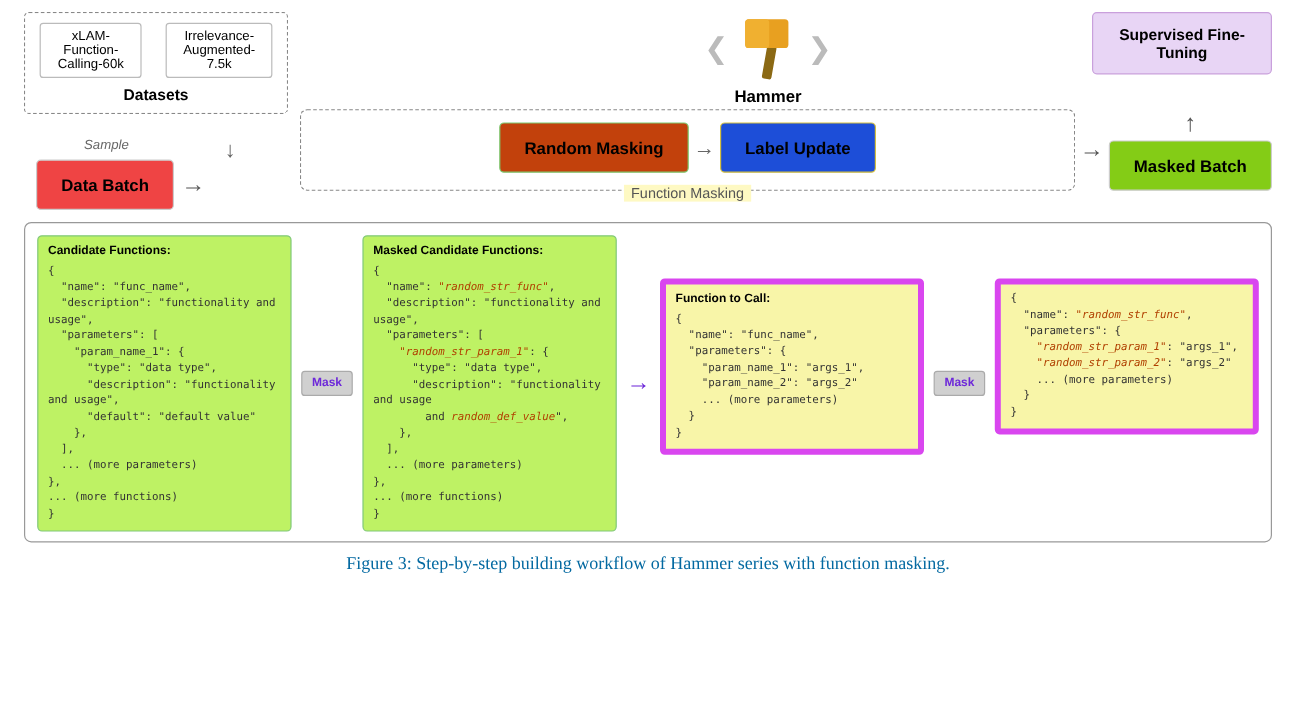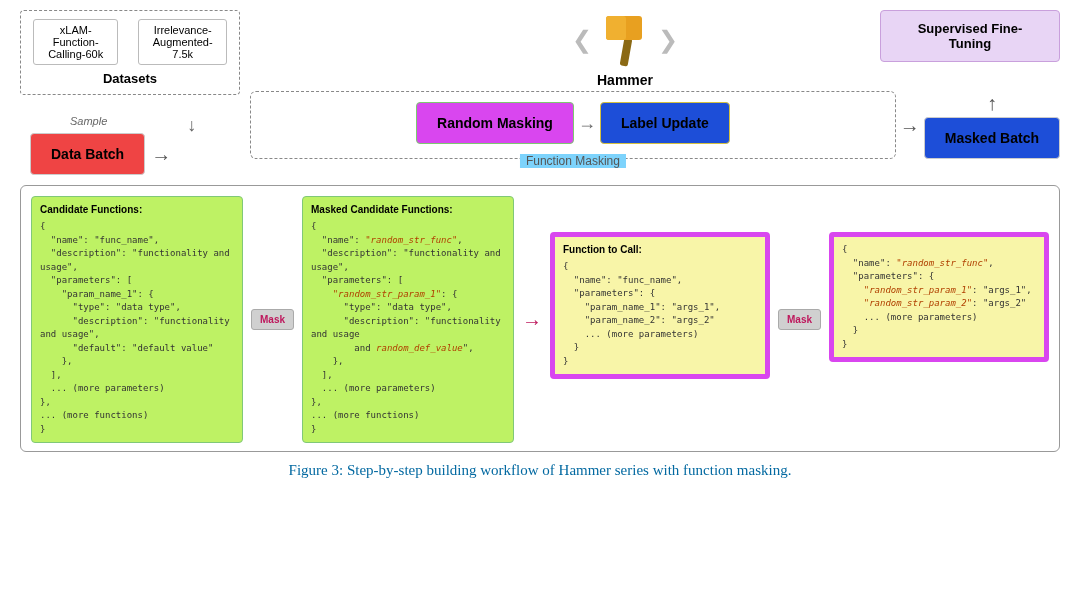--- a/index.html
+++ b/index.html
@@ -56,40 +56,40 @@
     }
 
     .sft-box {
       background: #e8d5f5;
       border: 1.5px solid #c9a0dc;
       border-radius: 4px;
       padding: 10px 16px;
       text-align: center;
       font-weight: bold;
       font-size: 13px;
-      width: 180px;
+      width: 150px;
     }
 
     .function-masking-border {
       border: 1.5px dashed #888;
       border-radius: 6px;
       padding: 10px 8px 14px 8px;
       display: flex;
       align-items: center;
       justify-content: center;
       gap: 0;
       position: relative;
     }
 
     .fm-label {
       position: absolute;
       bottom: -10px;
       left: 50%;
       transform: translateX(-50%);
-      background: #7dd3fc;
+      background: #fef9c3;
       padding: 0 6px;
       font-size: 12px;
       color: #555;
     }
 
     .pipeline-row {
       display: flex;
       align-items: center;
       gap: 0;
     }
@@ -101,29 +101,29 @@
       font-size: 14px;
       text-align: center;
       white-space: nowrap;
     }
 
     .pipe-box-gray {
       background: #ef4444;
       border: 1px solid #ccc;
     }
     .pipe-box-green {
-      background: #d946ef;
+      background: #c2410c;
       border: 1px solid #7dc970;
     }
     .pipe-box-yellow {
       background: #1d4ed8;
       border: 1px solid #d4c040;
     }
     .pipe-box-white {
-      background: #1d4ed8;
+      background: #84cc16;
       border: 1px solid #ccc;
     }
 
     .arrow {
       display: flex;
       align-items: center;
       color: #666;
       font-size: 18px;
       padding: 0 4px;
     }
@@ -185,21 +185,21 @@
       font-size: 15px;
       color: #0369a1;
       margin-top: 8px;
       font-family: Georgia, serif;
     }
 
     .detail-arrow {
       display: flex;
       align-items: center;
       font-size: 16px;
-      color: #be185d;
+      color: #6d28d9;
       padding: 0 2px;
       align-self: center;
       flex-shrink: 0;
     }
 
     .whole-top {
       display: flex;
       align-items: flex-start;
       width: 100%;
       gap: 0;

